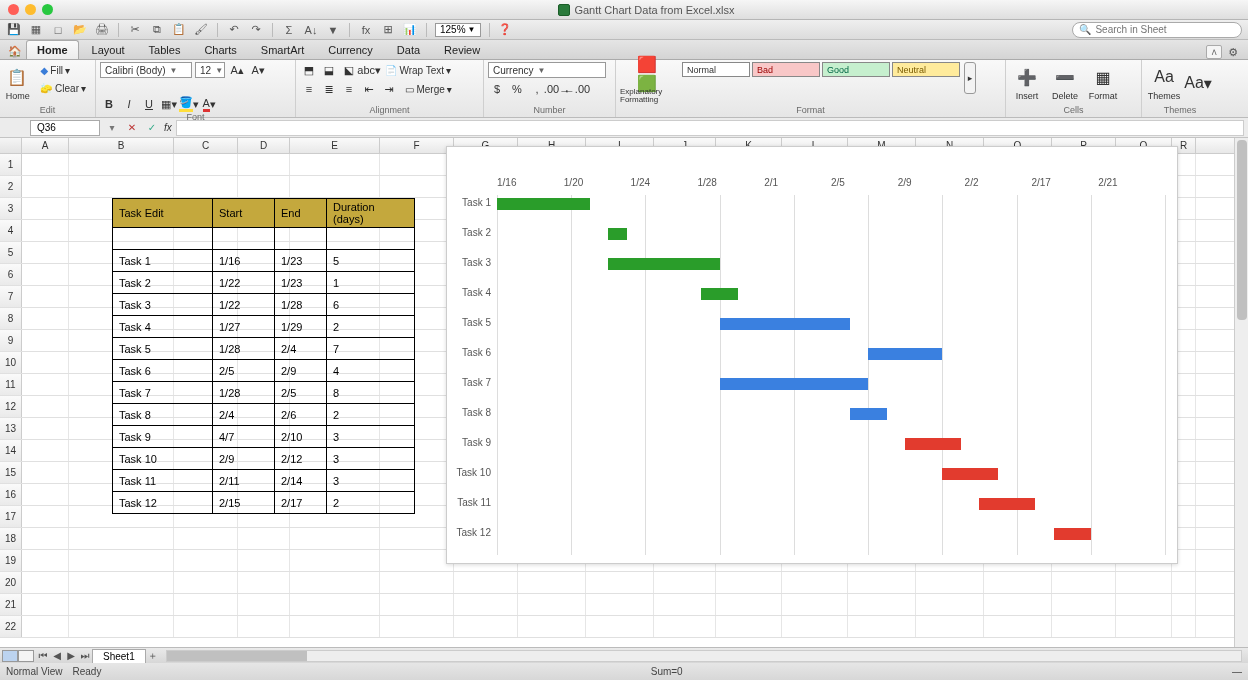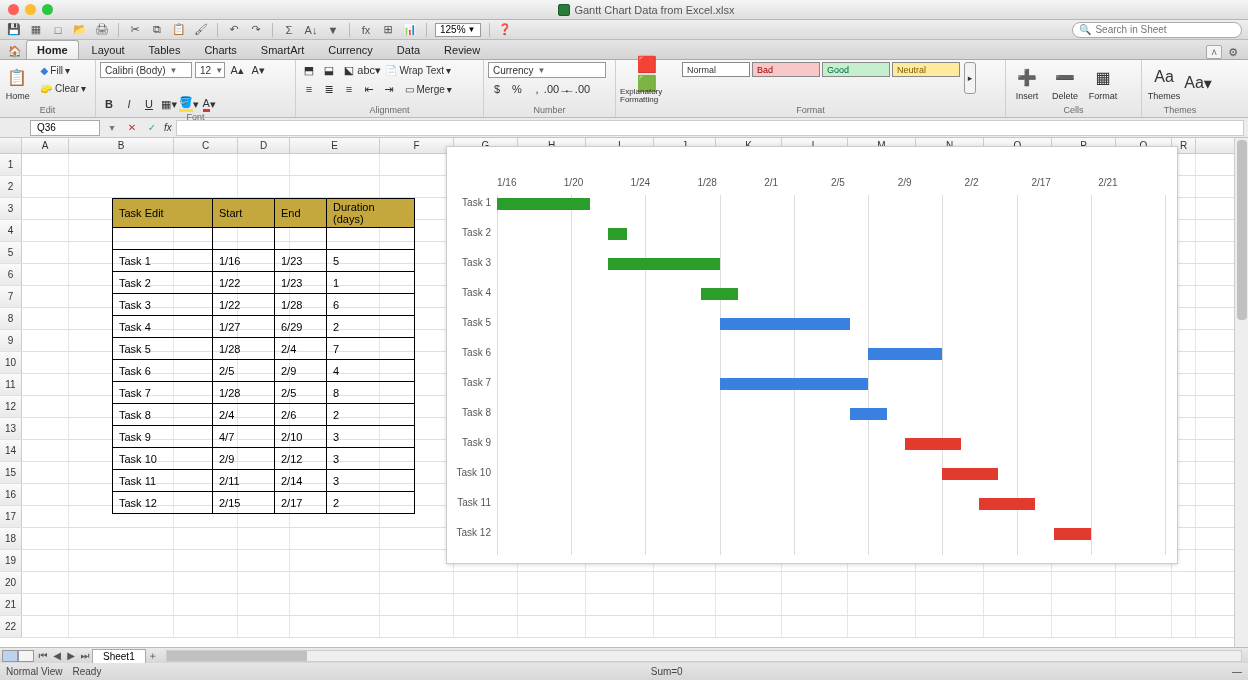--- a/index.html
+++ b/index.html
@@ -839,21 +839,21 @@
             </tr>
             <tr>
               <td>Task 3</td>
               <td>1/22</td>
               <td>1/28</td>
               <td>6</td>
             </tr>
             <tr>
               <td>Task 4</td>
               <td>1/27</td>
-              <td>6/29</td>
+              <td>1/29</td>
               <td>2</td>
             </tr>
             <tr>
               <td>Task 5</td>
               <td>1/28</td>
               <td>2/4</td>
               <td>7</td>
             </tr>
             <tr>
               <td>Task 6</td>

